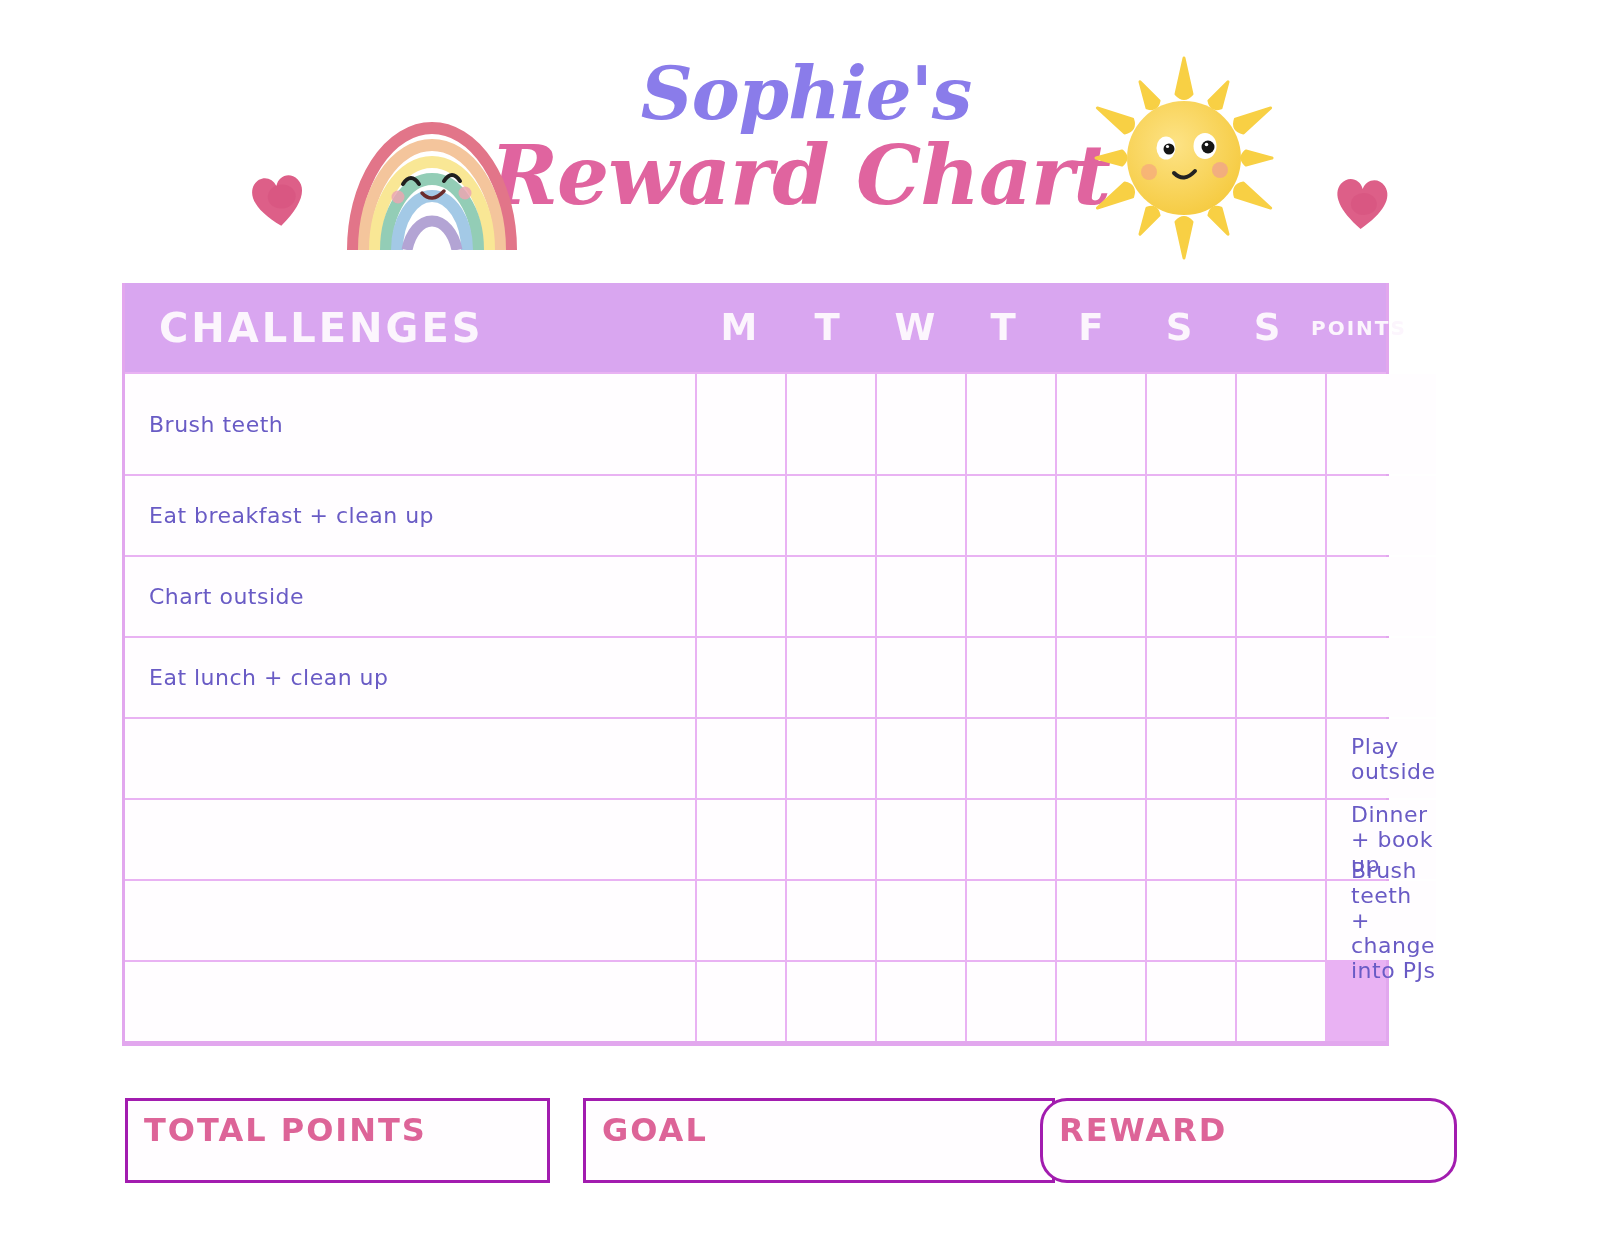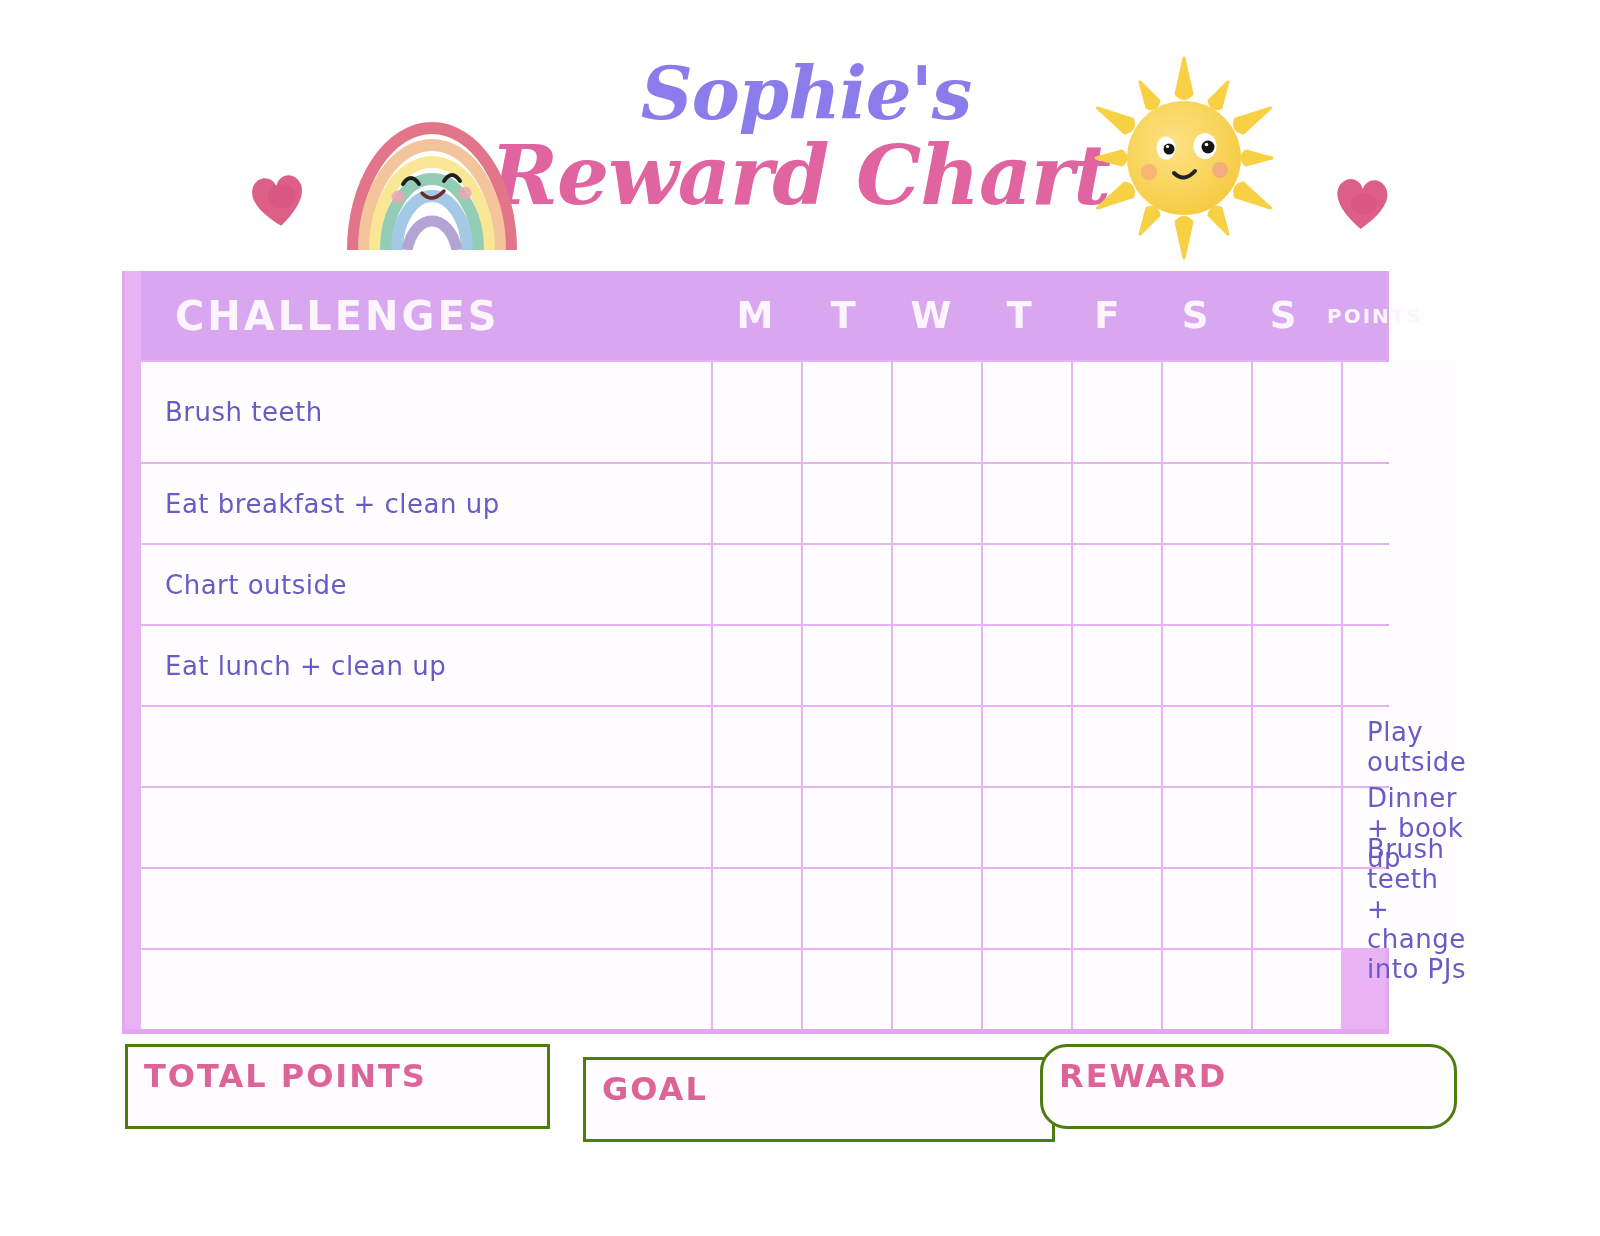--- a/index.html
+++ b/index.html
@@ -25,23 +25,23 @@
 
   
   .deco{position:absolute;}
   .deco.heart-left{left:246px;top:168px;transform:rotate(-7deg);}
   .deco.rainbow{left:346px;top:120px;}
   .deco.sun{left:1078px;top:50px;}
   .deco.heart-right{left:1330px;top:172px;transform:rotate(3deg);}
 
   
   .table-wrap{
-    position:absolute;left:122px;top:271px;width:1267px;
+    position:absolute;left:122px;top:283px;width:1267px;
     border:3px solid #e2a7ee;border-top:none;border-bottom-width:5px;
-    box-sizing:border-box;background:#e9b2f3;padding-left:16px;
+    box-sizing:border-box;background:#e9b2f3;
   }
   .grid-cols{
     display:grid;
     grid-template-columns:570px repeat(7,88px) 1fr;
   }
   .thead{
     background:#d9a6f0;height:89px;align-items:center;
   }
   .hcell{
     color:#fcf5fd;display:flex;align-items:center;justify-content:center;
@@ -52,30 +52,30 @@
   }
   .hcell.day{font-size:37px;}
   .hcell.points{font-size:20px;letter-spacing:2px;}
   .tbody{
     display:grid;gap:2px;background:#e9b2f3;border-top:2px solid #e9b2f3;
     grid-template-rows:100px repeat(7,79px);
   }
   .cell{background:#fffdff;}
   .cell.label-cell{
     display:flex;align-items:center;padding-left:24px;
-    color:#695bc5;font-size:26px;letter-spacing:0.5px;
+    color:#695bc5;font-size:22px;letter-spacing:0.5px;
   }
 
   
   .fbox{
-    position:absolute;top:1044px;height:85px;background:#fffdff;
-    border:3px solid #4d7c0f;box-sizing:border-box;
+    position:absolute;top:1098px;height:85px;background:#fffdff;
+    border:3px solid #a21caf;box-sizing:border-box;
   }
   .fbox.total{left:125px;width:425px;}
-  .fbox.goal{left:583px;width:472px;margin-top:13px;}
+  .fbox.goal{left:583px;width:472px;}
   .fbox.reward{left:1040px;width:417px;border-radius:27px;}
   .fbox .flabel{
     display:block;padding:10px 0 0 16px;
     color:#dd6498;font-size:32px;font-weight:bold;letter-spacing:2px;
   }
 </style>
 </head>
 <body>
 
 <div class="page">

